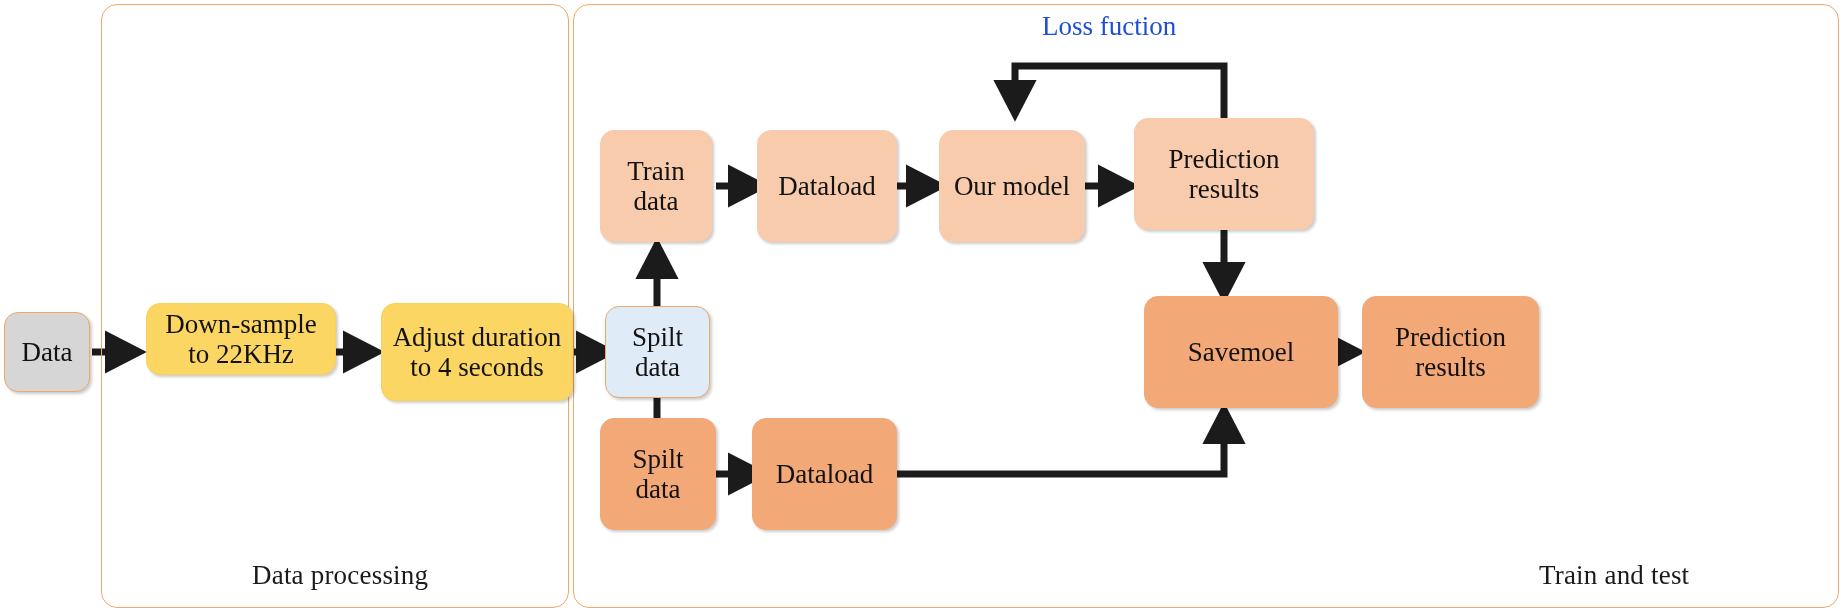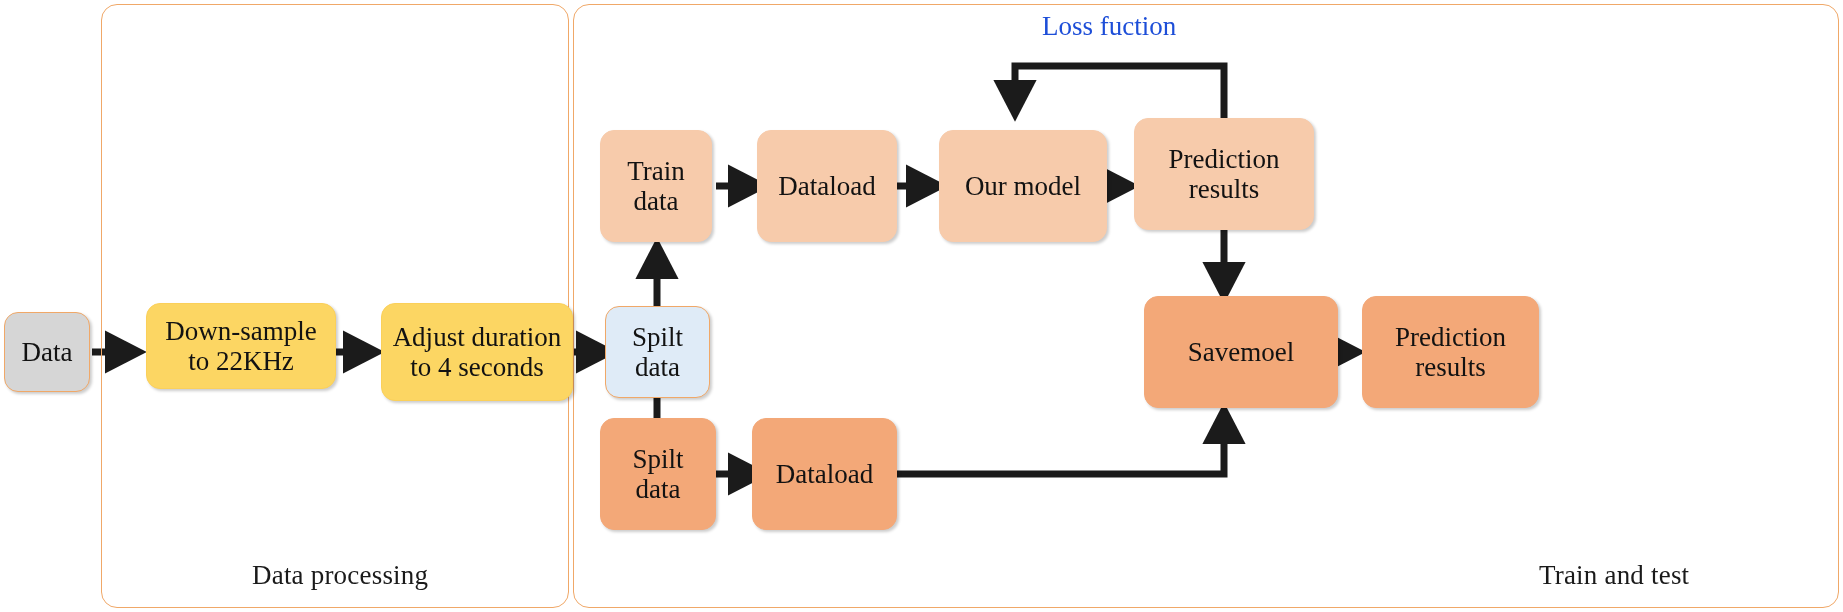--- a/index.html
+++ b/index.html
@@ -99,35 +99,35 @@
   </svg>
 
   <div class="panel" style="left:101px;top:4px;width:468px;height:604px;"></div>
   <div class="panel" style="left:573px;top:4px;width:1266px;height:604px;"></div>
 
   <div class="panel-label" style="left:252px;top:560px;">Data processing</div>
   <div class="panel-label" style="left:1539px;top:560px;">Train and test</div>
 
   <div class="node n-grey" style="left:4px;top:312px;width:86px;height:80px;">Data</div>
 
-  <div class="node n-yellow" style="left:146px;top:303px;width:190px;height:86px;">Down-sample
+  <div class="node n-yellow" style="left:146px;top:303px;width:190px;height:72px;">Down-sample
 to 22KHz</div>
 
   <div class="node n-yellow" style="left:381px;top:303px;width:192px;height:98px;font-family:Liberation Serif, serif;">Adjust duration
 to 4 seconds</div>
 
   <div class="node n-blue" style="left:605px;top:306px;width:105px;height:92px;">Spilt
 data</div>
 
   <div class="node n-peach" style="left:600px;top:130px;width:112px;height:112px;">Train
 data</div>
 
   <div class="node n-peach" style="left:757px;top:130px;width:140px;height:112px;">Dataload</div>
 
-  <div class="node n-peach" style="left:939px;top:130px;width:168px;height:112px;">Our model</div>
+  <div class="node n-peach" style="left:939px;top:130px;width:146px;height:112px;">Our model</div>
 
   <div class="node n-peach" style="left:1134px;top:118px;width:180px;height:112px;">Prediction
 results</div>
 
   <div class="node n-orange" style="left:600px;top:418px;width:116px;height:112px;">Spilt
 data</div>
 
   <div class="node n-orange" style="left:752px;top:418px;width:145px;height:112px;">Dataload</div>
 
   <div class="node n-orange" style="left:1144px;top:296px;width:194px;height:112px;">Savemoel</div>

